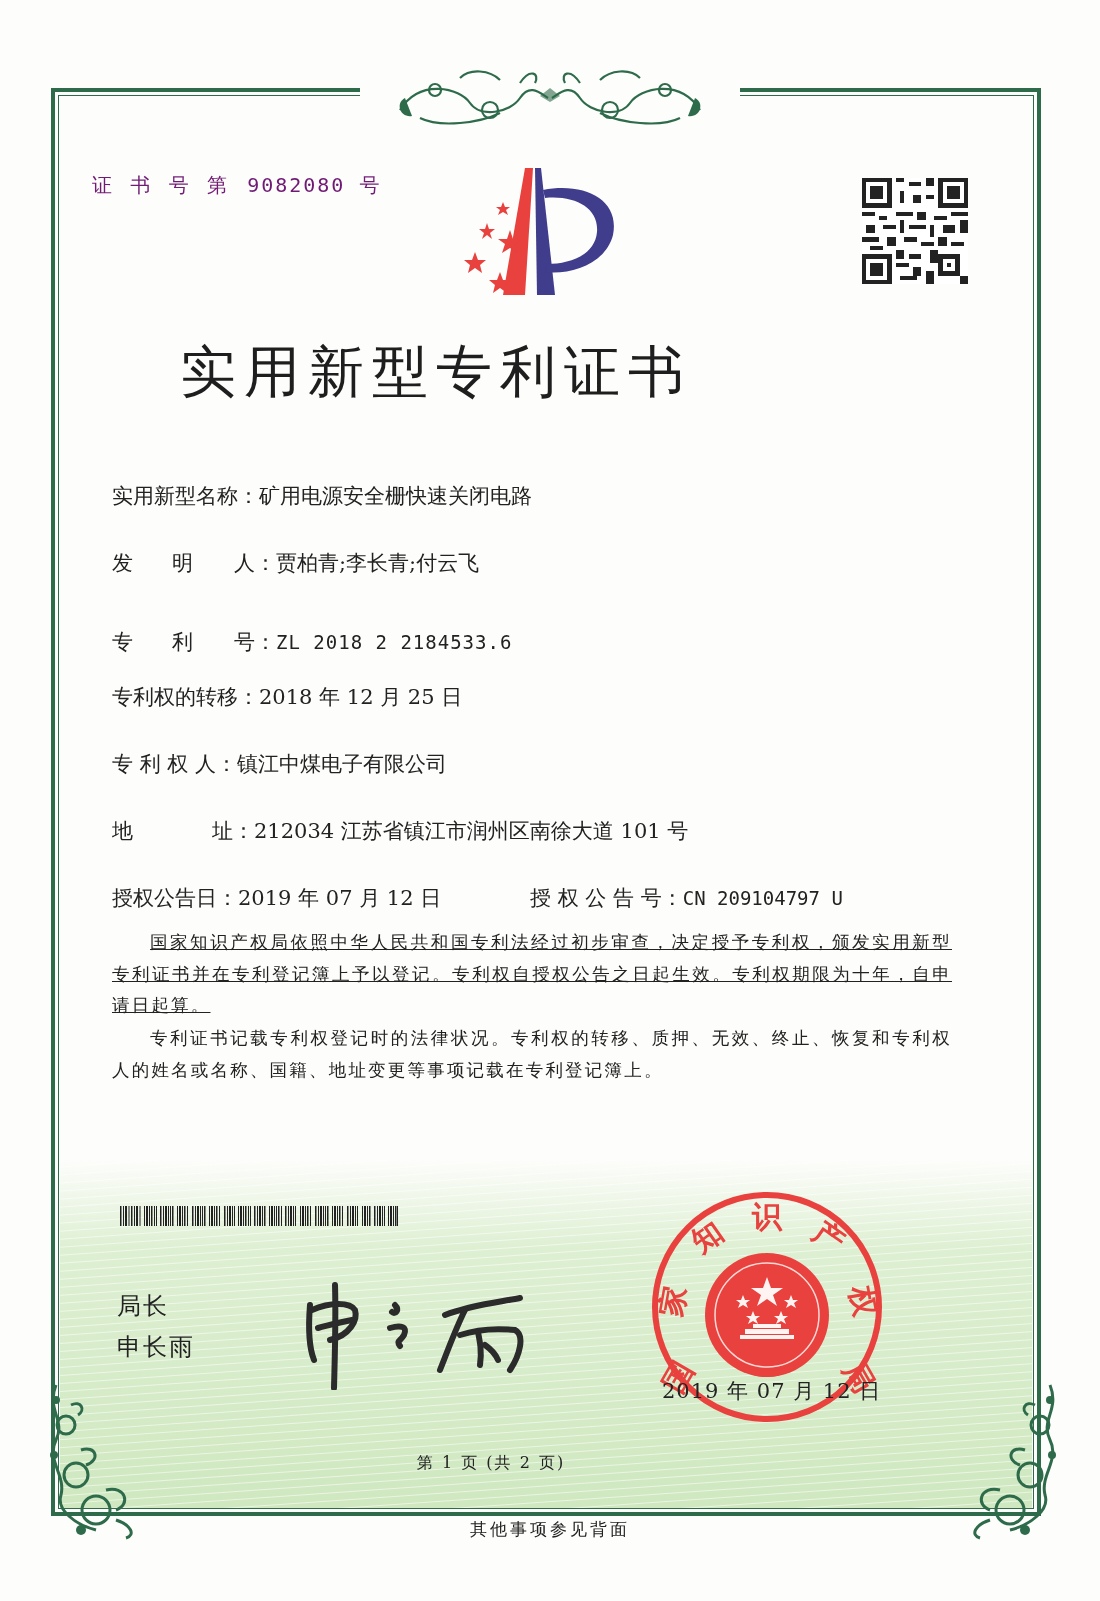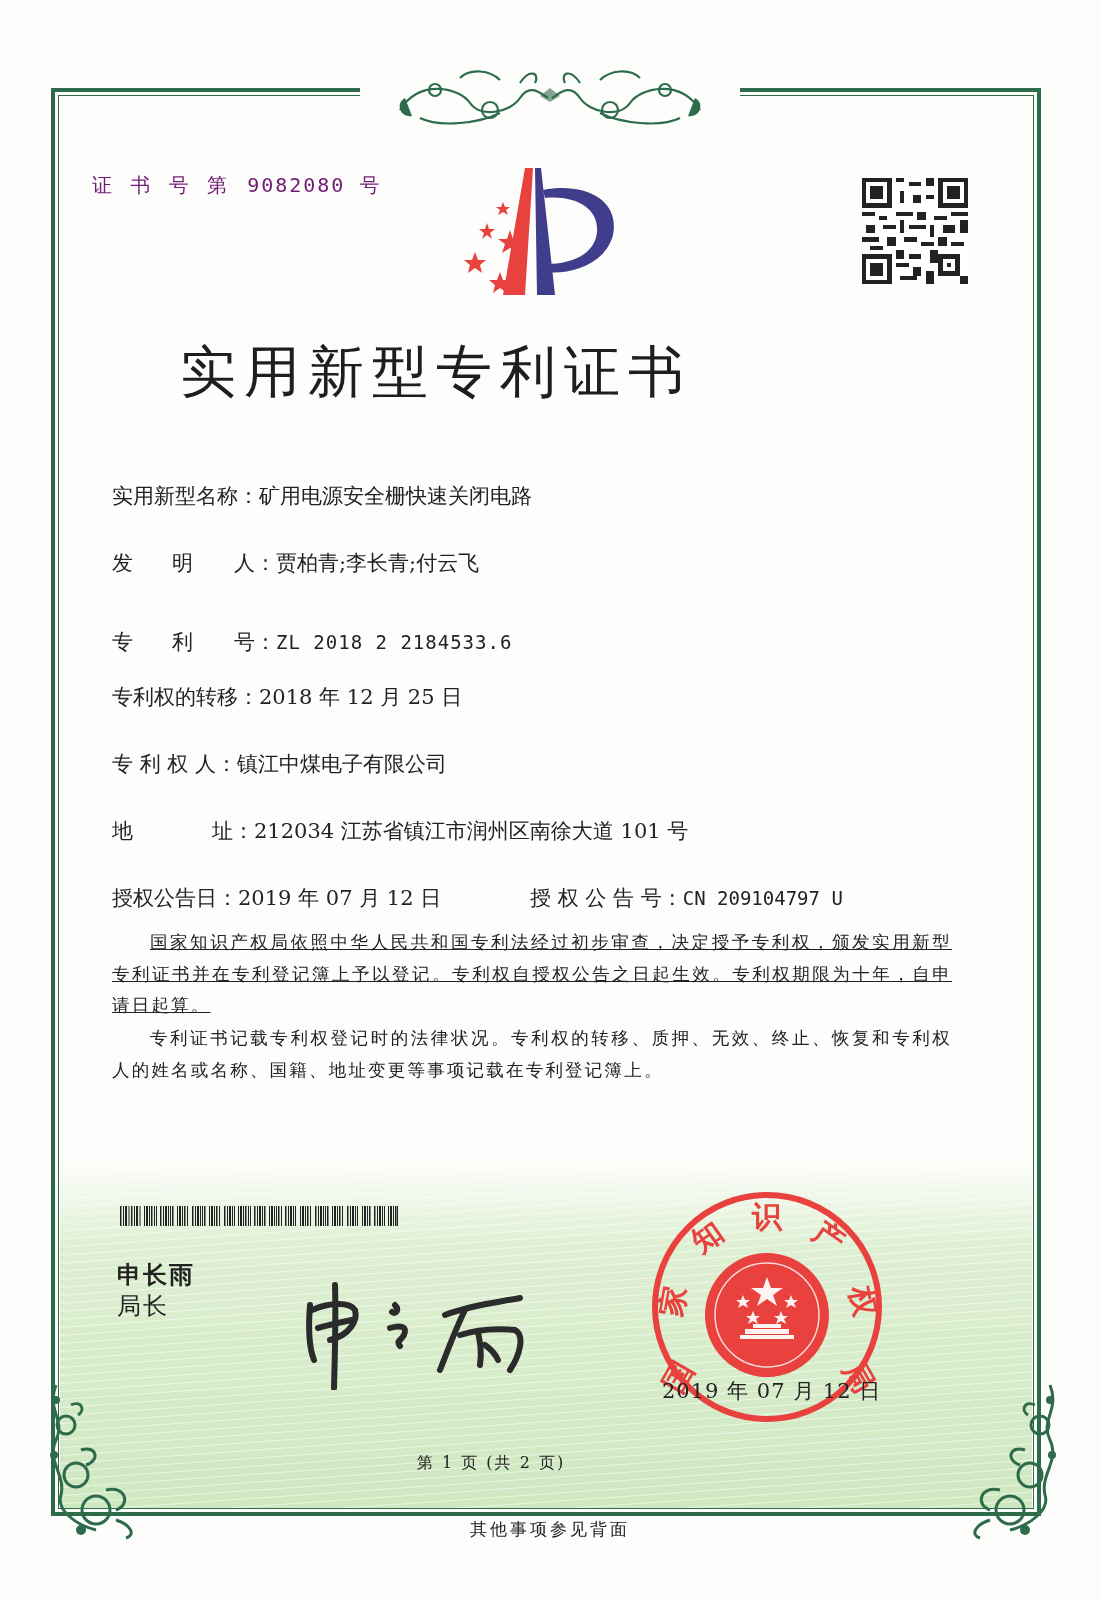--- a/index.html
+++ b/index.html
@@ -328,21 +328,21 @@
       <rect x="264" y="0" width="1" height="20"></rect>
     <rect x="268" y="0" width="1" height="20"></rect>
       <rect x="270" y="0" width="2" height="20"></rect>
       <rect x="273" y="0" width="1" height="20"></rect>
       <rect x="275" y="0" width="1.5" height="20"></rect>
       <rect x="277" y="0" width="1" height="20"></rect>
   </g>
 </svg>
 
 <div class="director" style="top:1290px;">局长</div>
-<div class="director" style="top:1259px;font-weight:bold;">申长雨</div>
+<div class="director" style="top:1331px;">申长雨</div>
 
 <svg class="signature" viewBox="0 0 240 110">
   <g fill="none" stroke="#2b2b2b" stroke-width="6" stroke-linecap="round">
     <path d="M10 25 C8 50, 10 70, 14 80"></path>
     <path d="M12 30 C30 22, 50 22, 55 30 C58 40, 50 55, 30 60"></path>
     <path d="M18 48 C30 45, 40 42, 52 40"></path>
     <path d="M35 5 C36 40, 35 70, 34 108"></path>
     <path d="M95 25 C100 30, 95 35, 92 32"></path>
     <path d="M90 48 C100 45, 108 46, 104 55 C100 62, 96 60, 100 66"></path>
     <path d="M145 35 C170 25, 200 22, 220 18"></path>

